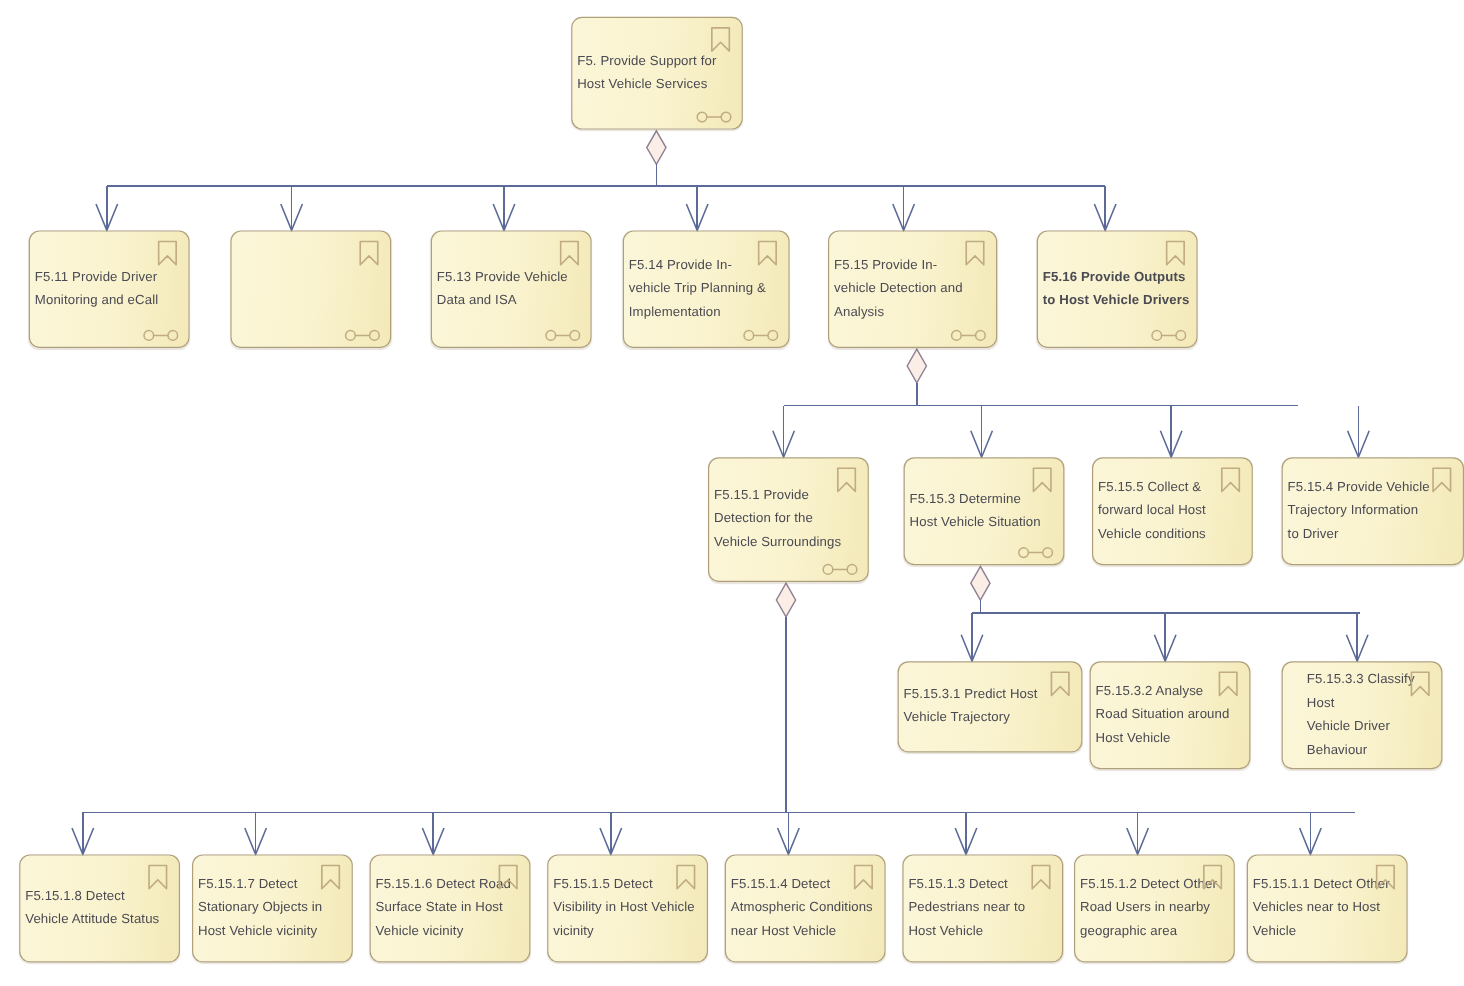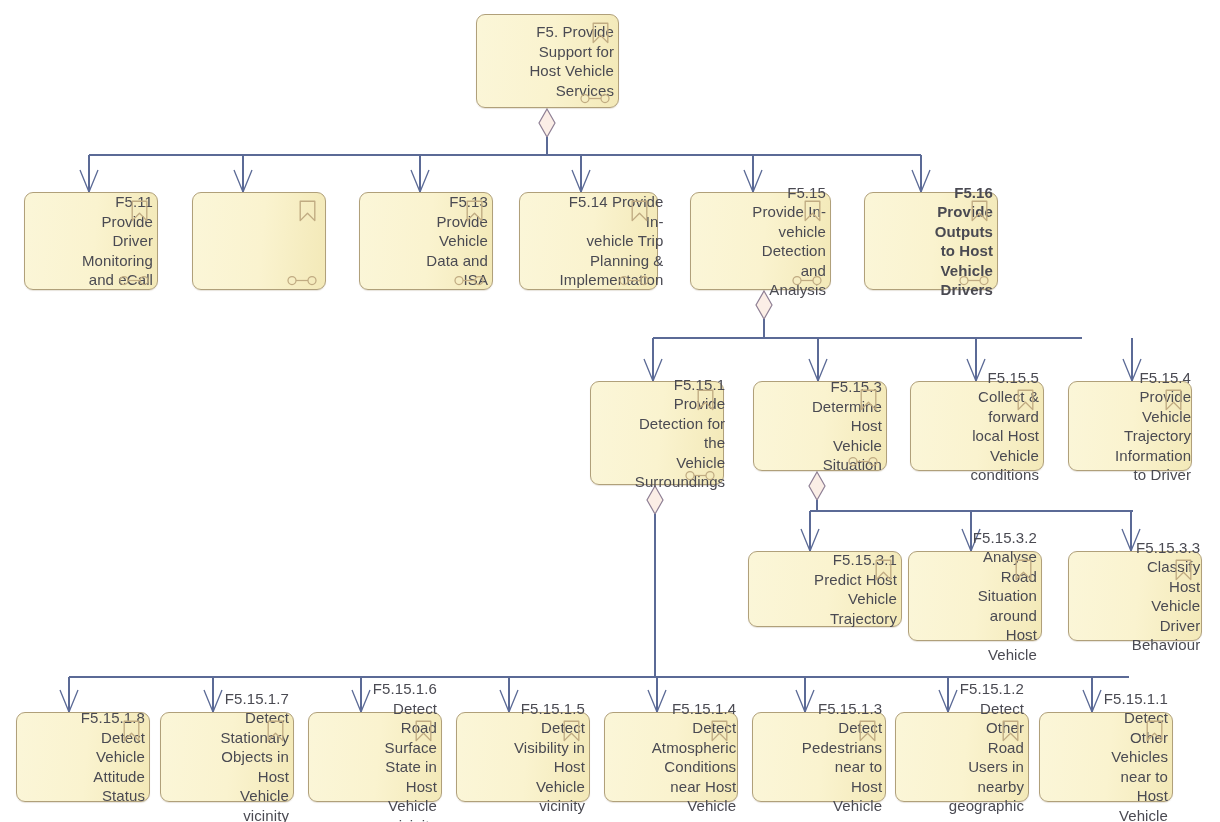--- a/index.html
+++ b/index.html
@@ -28,29 +28,28 @@
     background:linear-gradient(95deg,#fbf6d8 0%,#faf3cf 52%,#f3e9b8 100%);
     box-shadow:0 1px 1px rgba(120,100,60,.18);
     display:flex;
     align-items:center;
     justify-content:center;
     z-index:3;
   }
   .node .label{
     display:block;
     width:100%;
-    text-align:right;
+    text-align:left;
     color:#4a4a52;
-    font-size:15px;
+    font-size:11px;
     line-height:19.5px;
     letter-spacing:.1px;
     padding:0 4px;
     box-sizing:border-box;
     white-space:pre-line;
-    margin-left:46px;
   }
   .bookmark-icon{
     position:absolute;
     top:7px;right:9px;
     width:17px;height:22px;
     z-index:4;
   }
   .conn-icon{
     position:absolute;
     bottom:6px;right:8px;
@@ -233,21 +232,21 @@
           </svg></span>
       </div>
       <div class="node" style="left: 910px; top: 381px; width: 134px; height: 90px;">
         <span class="bookmark-icon"><svg viewBox="0 0 17 22" width="17" height="22">
             <path d="M1.2 1.2 L15.8 1.2 L15.8 20.6 L8.5 13.2 L1.2 20.6 Z" fill="none" stroke="#c0ab82" stroke-width="1.35" stroke-linejoin="round"></path>
           </svg></span>
         <span class="label">F5.15.5 Collect &amp;
 forward local Host
 Vehicle conditions</span>
       </div>
-      <div class="node" style="left: 1068px; top: 381px; width: 124px; height: 90px;">
+      <div class="node" style="left: 1068px; top: 381px; width: 152px; height: 90px;">
         <span class="bookmark-icon"><svg viewBox="0 0 17 22" width="17" height="22">
             <path d="M1.2 1.2 L15.8 1.2 L15.8 20.6 L8.5 13.2 L1.2 20.6 Z" fill="none" stroke="#c0ab82" stroke-width="1.35" stroke-linejoin="round"></path>
           </svg></span>
         <span class="label">F5.15.4 Provide Vehicle
 Trajectory Information
 to Driver</span>
       </div>
       <div class="node" style="left: 748px; top: 551px; width: 154px; height: 76px;">
         <span class="bookmark-icon"><svg viewBox="0 0 17 22" width="17" height="22">
             <path d="M1.2 1.2 L15.8 1.2 L15.8 20.6 L8.5 13.2 L1.2 20.6 Z" fill="none" stroke="#c0ab82" stroke-width="1.35" stroke-linejoin="round"></path>

